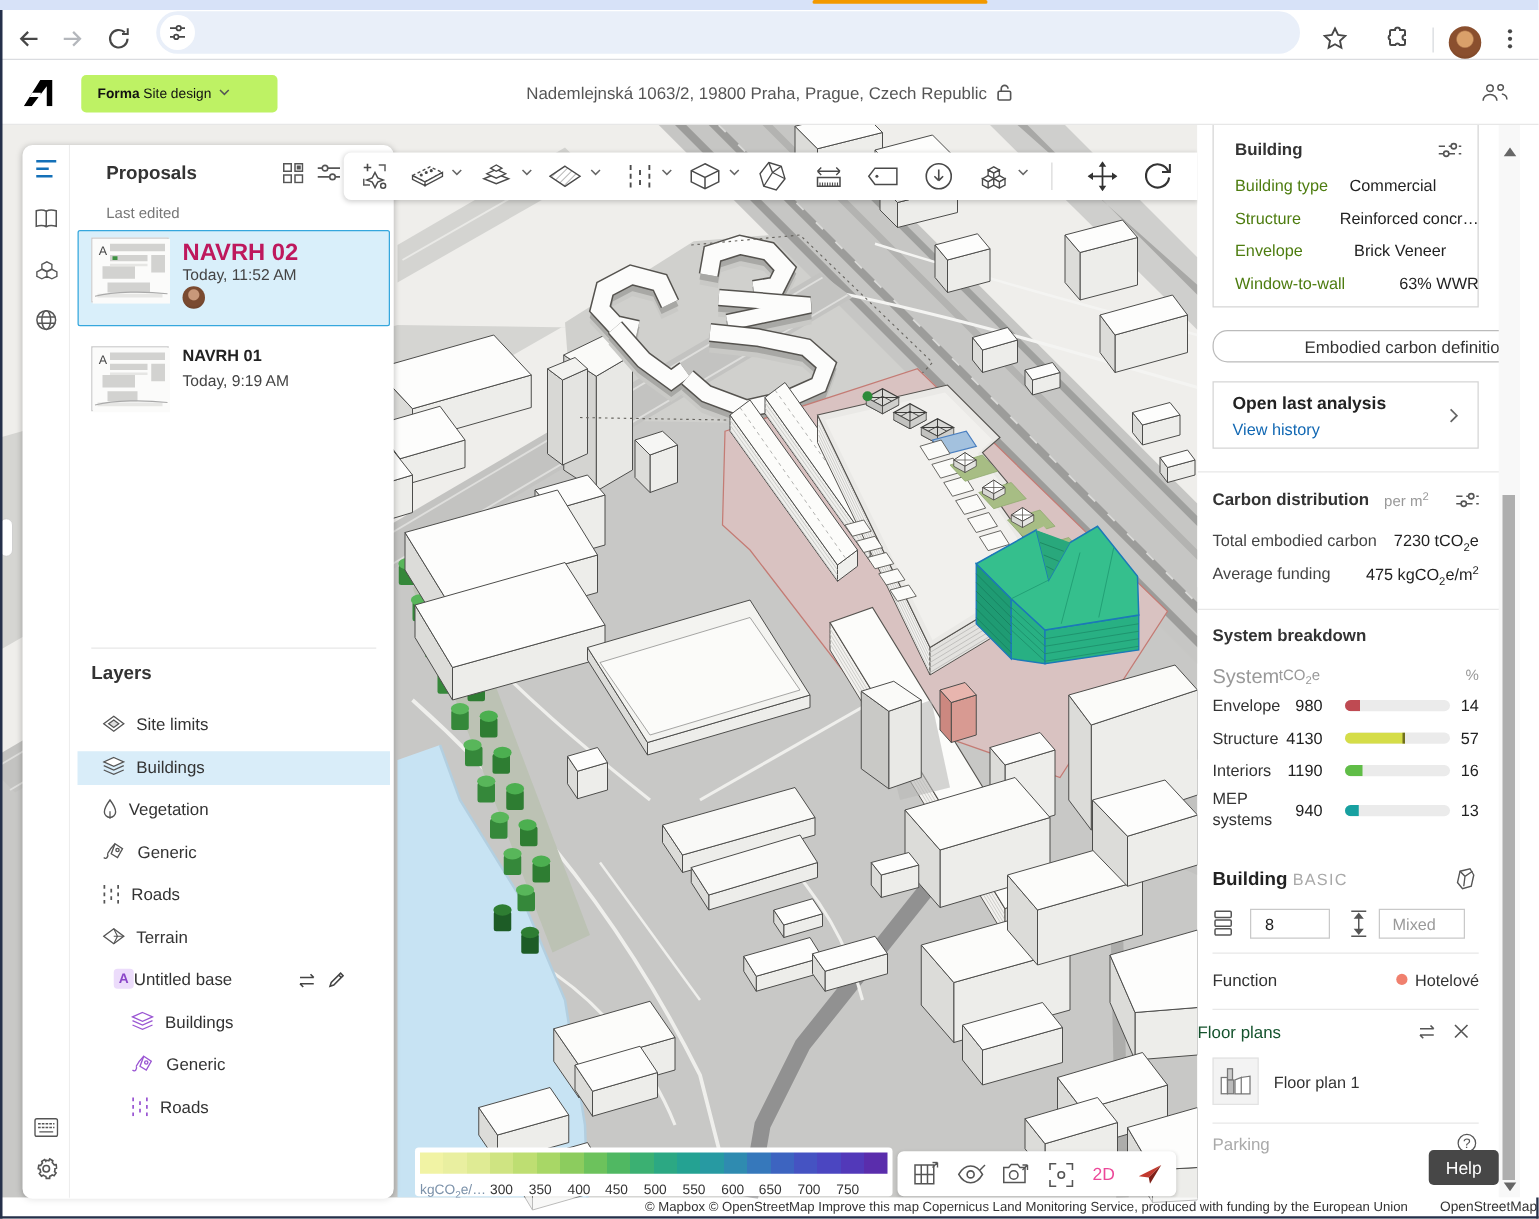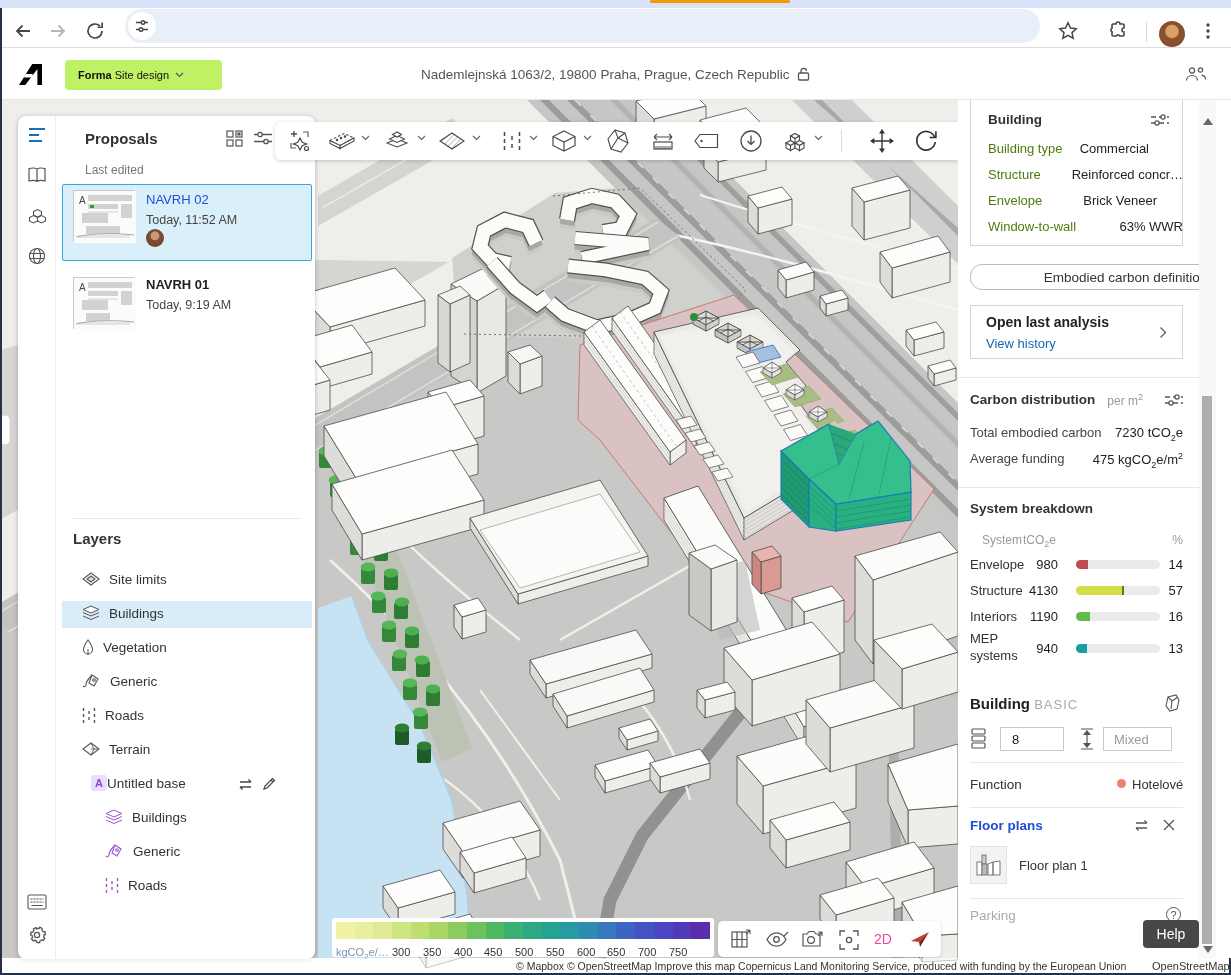--- a/index.html
+++ b/index.html
@@ -581,21 +581,21 @@
             <rect x="12" y="35" width="34" height="8"></rect>
           </g>
           <g fill="#e6e6e4">
             <rect x="14" y="20" width="30" height="2"></rect>
             <rect x="4" y="44" width="52" height="3"></rect>
           </g>
           <rect x="16" y="14" width="4" height="3" fill="#3e9142"></rect>
           <text x="5" y="13" font-size="10" fill="#444" font-family="Liberation Sans">A</text>
           <path d="M2 46c16-4 40-4 58-2" stroke="#aaa" stroke-width="1" fill="none"></path>
         </svg></div>
-<div class="abs" style="left:128px;top:76px;font-size:13px;font-weight:normal;color:#1d4ed8">NAVRH 02</div>
+<div class="abs" style="left:128px;top:76px;font-size:19px;font-weight:bold;color:#be185d">NAVRH 02</div>
 <div class="abs" style="left:128px;top:97px;font-size:12.5px;color:#444">Today, 11:52 AM</div>
 <div class="abs" style="left:128px;top:113px;width:18px;height:18px;border-radius:50%;background:radial-gradient(circle at 50% 38%,#c8987a 0 28%,#7a4a30 34% 60%,#5a3825 100%)"></div>
 <div class="abs thumb" style="left:55px;top:161px"><svg width="62" height="52" viewBox="0 0 62 52">
           <rect width="62" height="52" fill="#fbfbfa"></rect>
           <g fill="#d2d2d0">
             <rect x="14" y="4" width="44" height="6"></rect>
             <rect x="14" y="13" width="30" height="5"></rect>
             <rect x="47" y="13" width="11" height="14"></rect>
             <rect x="8" y="22" width="26" height="10"></rect>
             <rect x="12" y="35" width="24" height="8"></rect>
@@ -830,21 +830,21 @@
           <circle cx="13" cy="4" r="2.1"></circle>
         </g>
       </svg>
 <div class="rp-lab" style="left:12px;top:325px;color:#444">Total embodied carbon</div>
       <div class="rp-val" style="left:110px;top:325px;width:115px">7230 tCO<sub>2</sub>e</div>
 <div class="rp-lab" style="left:12px;top:351px;color:#444">Average funding</div>
       <div class="rp-val" style="left:110px;top:351px;width:115px">475 kgCO<sub>2</sub>e/m<span style="font-size:9px;vertical-align:super">2</span></div>
 <div class="hr" style="left:0px;top:387px;width:242px"></div>
 
 <div class="rp-h" style="left:12px;top:401px">System breakdown</div>
-<div class="abs" style="left:24px;top:433px;font-size:12px;color:#999">System</div>
+<div class="abs" style="left:12px;top:433px;font-size:16px;color:#999">System</div>
 <div class="abs" style="left:65px;top:433px;font-size:12px;color:#999">tCO<sub>2</sub>e</div>
 <div class="abs" style="left:205px;top:433px;width:20px;text-align:right;font-size:12px;color:#999">%</div>
 <div class="rp-lab" style="left:12px;top:457px;color:#333">Envelope</div>
       <div class="rp-val" style="left:60px;top:457px;width:40px">980</div>
 <div class="abs bar" style="left:118px;top:460px">
         <i style="width:12px;background:#bf4a52"></i>
       </div>
 <div class="rp-val" style="left:195px;top:457px;width:30px">14</div>
 <div class="rp-lab" style="left:12px;top:483px;color:#333">Structure</div>
       <div class="rp-val" style="left:60px;top:483px;width:40px">4130</div>
@@ -886,21 +886,21 @@
           <path d="M7 4v14" fill="none"></path>
           <path d="M7 3l-2.8 3.4h5.6zM7 19l-2.8-3.4h5.6z"></path>
         </g>
       </svg>
 <div class="abs" style="left:145px;top:627px;width:69px;height:24px;border:1px solid #c9c9c9;font-size:13px;color:#9a9a9a;line-height:23px;padding-left:10px">Mixed</div>
 <div class="hr" style="left:12px;top:662px;width:213px"></div>
 <div class="rp-h" style="left:12px;top:677px;font-weight:normal;color:#333">Function</div>
 <span class="abs" style="left:159px;top:679px;width:9px;height:9px;border-radius:50%;background:#f0806e"></span>
 <div class="abs" style="left:174px;top:677px;font-size:13px;color:#333">Hotelové</div>
 <div class="hr" style="left:12px;top:707px;width:213px"></div>
-<div class="rp-h" style="left:12px;top:718px;font-weight:bold;color:#1d4ed8">Floor plans</div>
+<div class="rp-h" style="left:0;top:718px;font-weight:normal;color:#14532d">Floor plans</div>
 <svg class="ico" style="left:175px;top:719px" width="17" height="13" viewBox="0 0 17 13">
         <g stroke="#555" stroke-width="1.3" fill="none">
           <path d="M3 4h11M14 4l-2.6-2.6M14 9H3M3 9l2.6 2.6"></path>
         </g>
       </svg>
 <svg class="ico" style="left:205px;top:719px" width="12" height="12" viewBox="0 0 12 12">
         <path d="M1 1l10 10M11 1L1 11" stroke="#555" stroke-width="1.3"></path>
       </svg>
 <div class="abs" style="left:12px;top:746px;width:37px;height:38px;background:#f3f3f3;border:1px solid #e2e2e2"></div>
 <svg class="ico" style="left:18px;top:754px" width="26" height="22" viewBox="0 0 26 22">

